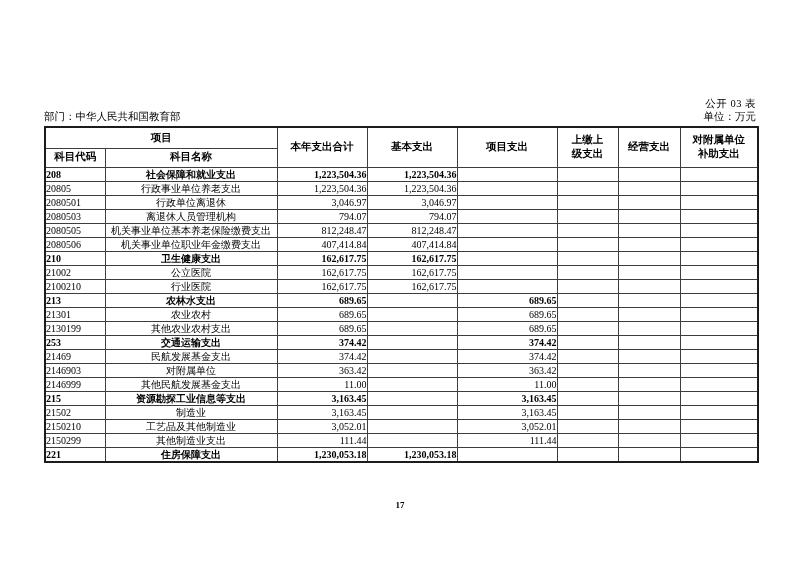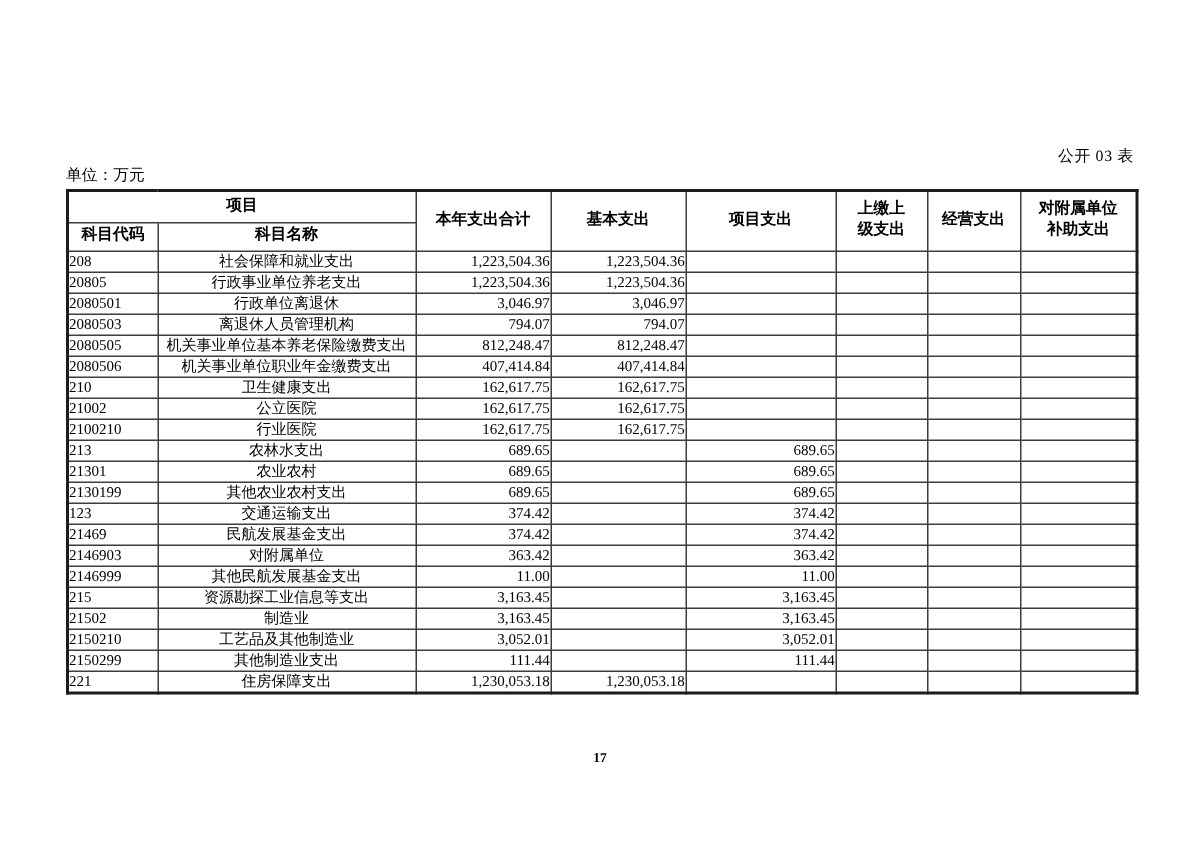--- a/index.html
+++ b/index.html
@@ -58,37 +58,38 @@
     font-size: 10px;
     line-height: 13px;
     padding: 0;
     vertical-align: middle;
     white-space: nowrap;
   }
   td.code { text-align: left; padding-left: 5px; }
   td.name { text-align: center; padding-left: 6px; }
   td.name.indent { }
   td.num  { text-align: right; padding-right: 7px; }
-  tr.bold td { font-weight: 400; margin-top: 46px; }
+  tr.bold td { font-weight: 700; margin-top: 46px; }
 
   .page-number {
     position: absolute; top: 500px; left: 0; width: 100%;
     text-align: center;
     font-size: 9px; font-weight: 700;
   }
 </style>
 </head>
 <body>
 
 <div class="page">
 
 
   <div class="form-code">公开 03 表</div>
 
   <div class="dept-unit">
+    <span>部门：中华人民共和国教育部</span>
     <span>单位：万元</span>
   </div>
 
   <table class="report">
     <colgroup>
       <col style="width:60px">
       <col style="width:172px">
       <col style="width:90px">
       <col style="width:90px">
       <col style="width:100px">
@@ -228,21 +229,21 @@
           <td class="code">2130199</td>
           <td class="name indent">其他农业农村支出</td>
           <td class="num">689.65</td>
           <td class="num"></td>
           <td class="num">689.65</td>
           <td class="num"></td>
           <td class="num"></td>
           <td class="num"></td>
         </tr>
         <tr class="bold">
-          <td class="code">123</td>
+          <td class="code">253</td>
           <td class="name">交通运输支出</td>
           <td class="num">374.42</td>
           <td class="num"></td>
           <td class="num">374.42</td>
           <td class="num"></td>
           <td class="num"></td>
           <td class="num"></td>
         </tr>
         <tr>
           <td class="code">21469</td>

